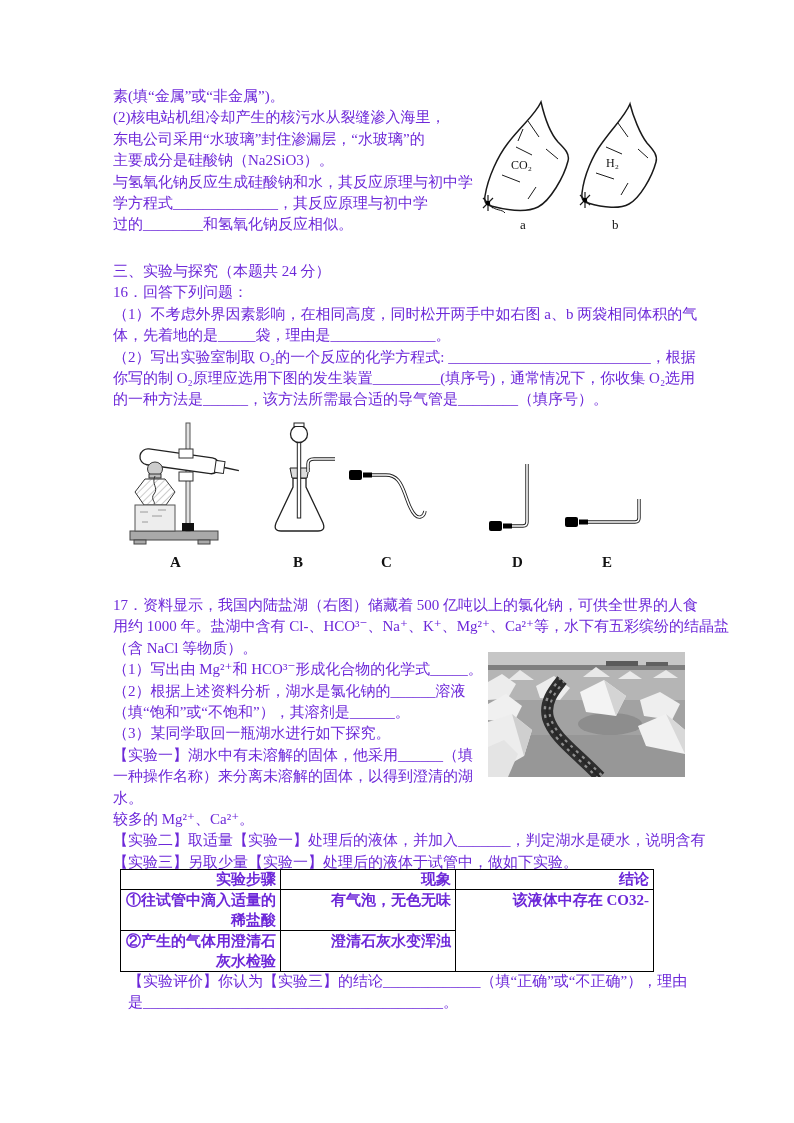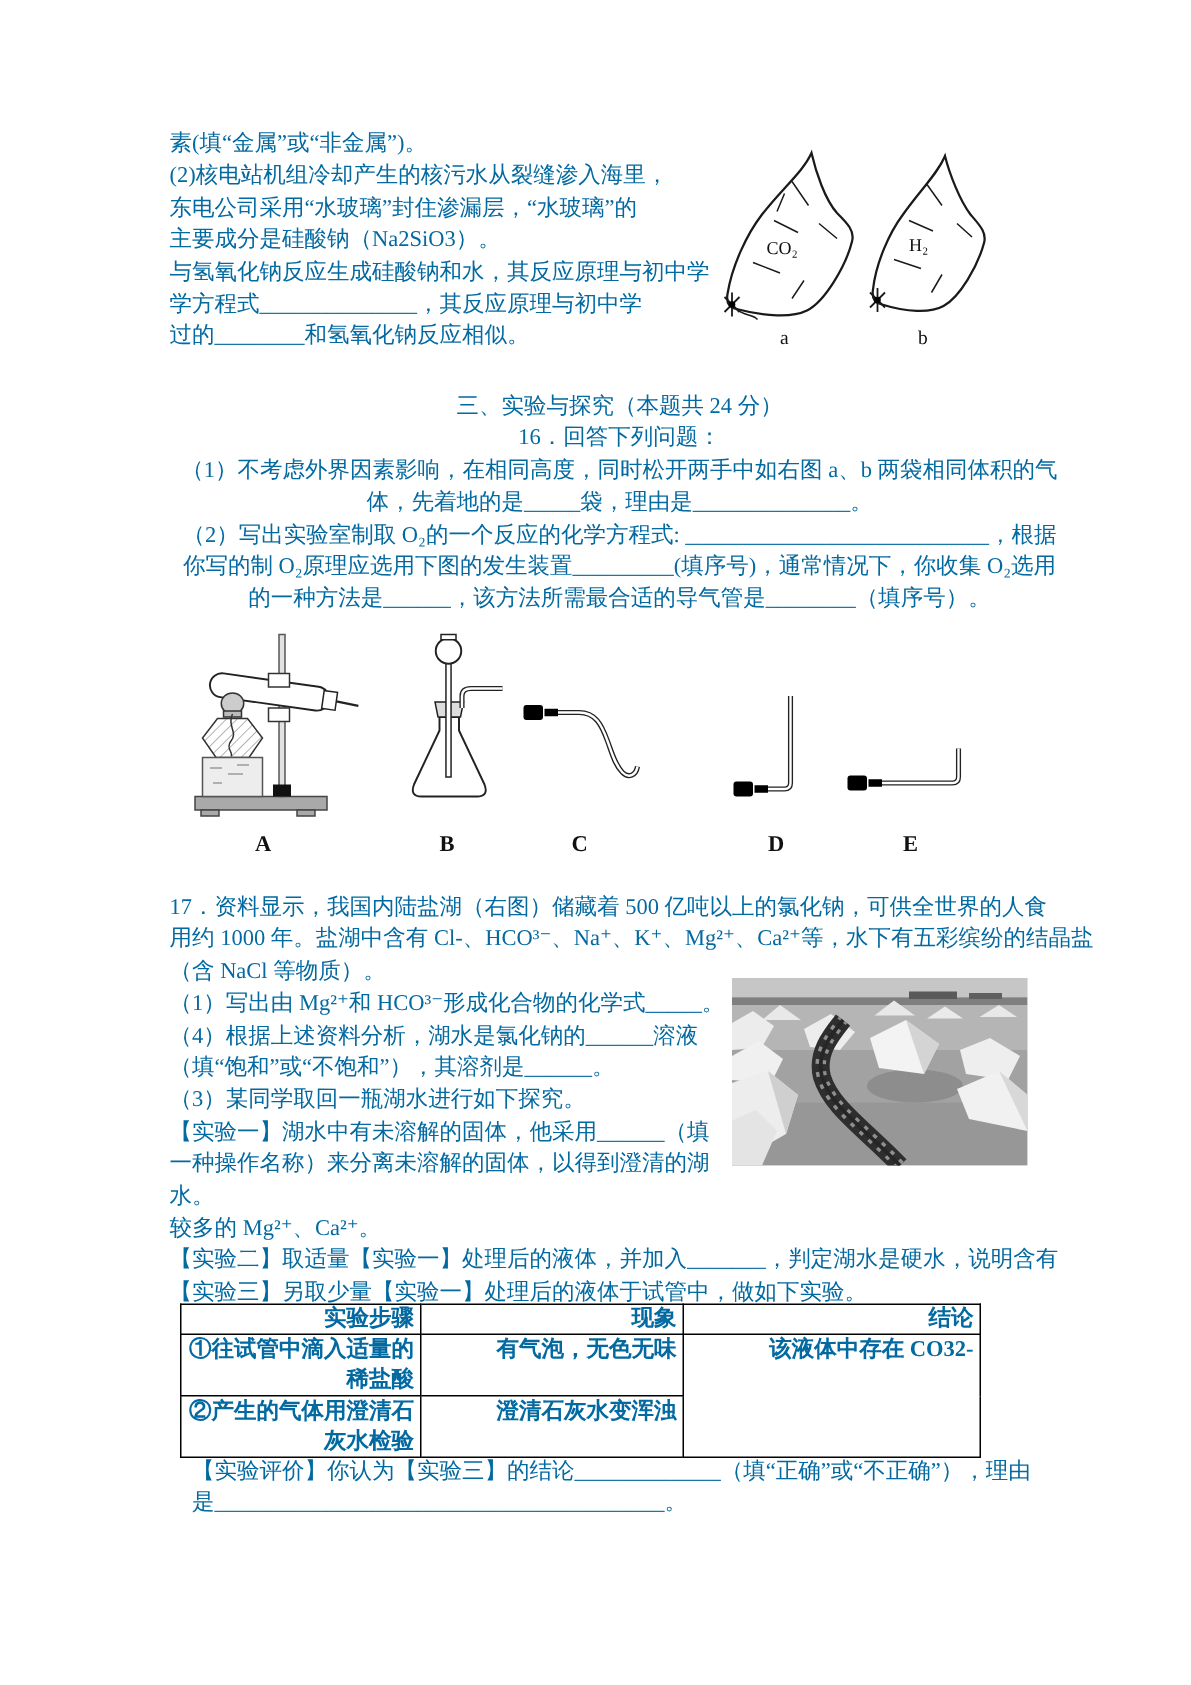--- a/index.html
+++ b/index.html
@@ -1,28 +1,28 @@
 <!DOCTYPE html>
 <html><head>
 <meta charset="utf-8">
 <style>
   html,body{margin:0;padding:0;background:#e9e9e9;}
   .page{
     position:relative;width:794px;height:1123px;margin:0 auto;
-    background:#ffffff;color:#0369a1;overflow:hidden;
+    background:#ffffff;color:#6d28d9;overflow:hidden;
     font-family:"Liberation Serif","DejaVu Serif",serif;
   }
   .ln{
     position:relative;white-space:pre;
     font-size:15px;line-height:21.4px;height:21.4px;
     letter-spacing:0;
   }
   #q15-block{position:absolute;left:113px;top:86px;width:380px;}
   #bags-fig{position:absolute;left:478px;top:99px;}
-  #sec16-block{position:absolute;left:113px;top:261px;width:600px;text-align:center;}
+  #sec16-block{position:absolute;left:113px;top:261px;width:600px;}
   #apparatus-fig{position:absolute;left:118px;top:420px;}
   #q17-block{position:absolute;left:113px;top:595px;width:600px;}
   #lake-photo{position:absolute;left:488px;top:652px;}
   #exp-table{
     position:absolute;left:120px;top:869px;width:533px;
     border-collapse:collapse;table-layout:fixed;
   }
   #exp-table th,#exp-table td{
     border:1.6px solid #000;font-weight:bold;text-align:right;
     vertical-align:top;font-size:15px;padding:0 4px;
@@ -143,21 +143,21 @@
     <text x="263" y="147" font-size="15" font-weight="bold">C</text>
     <text x="394" y="147" font-size="15" font-weight="bold">D</text>
     <text x="484" y="147" font-size="15" font-weight="bold">E</text>
   </svg>
 
   <div id="q17-block">
     <div class="ln">17．资料显示，我国内陆盐湖（右图）储藏着 500 亿吨以上的氯化钠，可供全世界的人食</div>
     <div class="ln">用约 1000 年。盐湖中含有 Cl-、HCO³⁻、Na⁺、K⁺、Mg²⁺、Ca²⁺等，水下有五彩缤纷的结晶盐</div>
     <div class="ln">（含 NaCl 等物质）。</div>
     <div class="ln">（1）写出由 Mg²⁺和 HCO³⁻形成化合物的化学式_____。</div>
-    <div class="ln">（4）根据上述资料分析，湖水是氯化钠的______溶液</div>
+    <div class="ln">（2）根据上述资料分析，湖水是氯化钠的______溶液</div>
     <div class="ln">（填“饱和”或“不饱和”），其溶剂是______。</div>
     <div class="ln">（3）某同学取回一瓶湖水进行如下探究。</div>
     <div class="ln">【实验一】湖水中有未溶解的固体，他采用______（填</div>
     <div class="ln">一种操作名称）来分离未溶解的固体，以得到澄清的湖</div>
     <div class="ln">水。</div>
     <div class="ln">较多的 Mg²⁺、Ca²⁺。</div>
     <div class="ln">【实验二】取适量【实验一】处理后的液体，并加入_______，判定湖水是硬水，说明含有</div>
     <div class="ln">【实验三】另取少量【实验一】处理后的液体于试管中，做如下实验。</div>
   </div>
 

